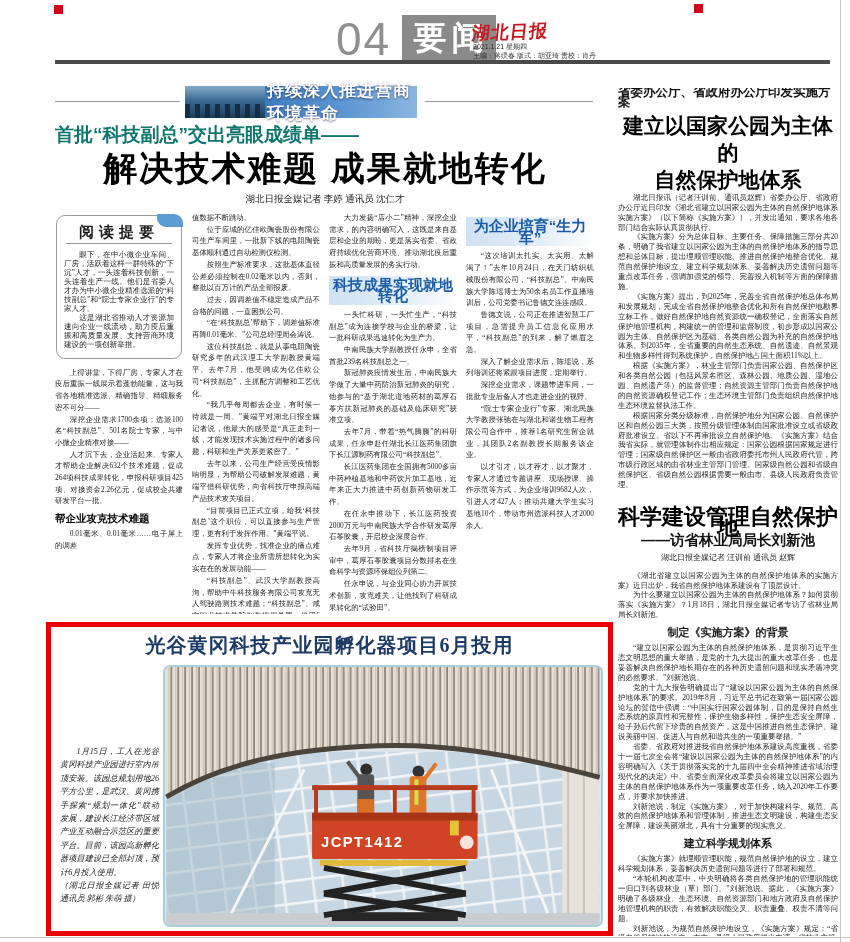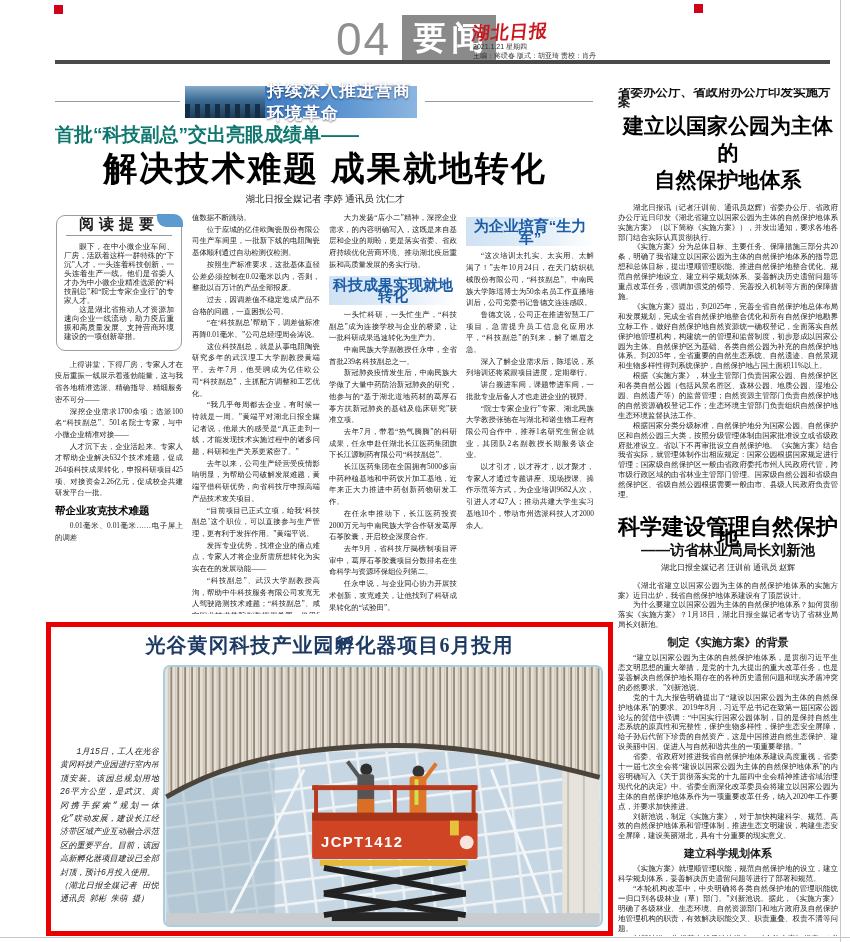--- a/index.html
+++ b/index.html
@@ -41,50 +41,50 @@
   .cols{position:absolute;left:55px;top:212px;width:540px;height:402px;display:flex;gap:9px;}
   .col{width:128px;height:402px;overflow:hidden;font-size:7.4px;line-height:11.7px;color:#1c1c1c;}
   .para{margin:0;text-indent:2em;text-align:justify;}
   .flush{text-indent:0;}
   .bluehead{margin:5px 0 4px;padding:3px 0;text-align:center;font-family:"Liberation Sans",sans-serif;
           font-weight:bold;font-size:15px;color:#1b5ca5;
           background:linear-gradient(90deg,#cfe2f3 0%,#e6f0f9 65%,rgba(255,255,255,0) 100%);}
   .boldhead{margin:6px 0 3px;font-family:"Liberation Sans",sans-serif;font-weight:bold;
           font-size:10.5px;color:#000;}
   
-  .sumbox{position:relative;border:1.5px solid #9c9c9c;border-radius:9px;padding:0 7px 9px;
+  .sumbox{position:relative;border:1.5px solid #9c9c9c;border-radius:9px;padding:8px 7px 9px;
           margin:3px 1px 8px;background:#fff;}
   .sumbox:before{content:"";position:absolute;right:-2px;top:-2px;width:26px;height:13px;
           background:#5b9bd0;border-radius:0 9px 0 9px;}
   .sumtitle{text-align:center;font-family:"Liberation Sans",sans-serif;font-weight:bold;
           font-size:15px;letter-spacing:5px;margin:2px 0 5px;}
   .sumrule{height:1px;background:#999;margin:0 2px 6px;}
   .sumbox .para{font-size:7.6px;line-height:9px;}
   
   .rcol{position:absolute;left:618px;top:88px;width:220px;height:848px;overflow:hidden;
           font-size:7.5px;line-height:9.9px;}
   .r-kicker{text-align:left;font-family:"Liberation Sans",sans-serif;font-weight:600;
           font-size:12.5px;color:#111;margin:0 0 4px;}
   .r-head{text-align:center;font-family:"Liberation Sans",sans-serif;font-weight:900;
-          font-size:21px;line-height:27px;color:#000;margin:0 0 10px;}
+          font-size:21px;line-height:27px;color:#000;margin:0 0 0;}
   .r2-head{text-align:center;font-family:"Liberation Sans",sans-serif;font-weight:900;
           font-size:22px;color:#000;margin:22px 0 4px;}
   .r2-sub{text-align:center;font-family:"Liberation Sans",sans-serif;font-weight:600;
           font-size:14.5px;color:#111;margin:0 0 7px;}
   .r2-byline{text-align:center;font-size:8px;margin:0 0 8px;}
   .r-inhead{text-align:center;font-family:"Liberation Sans",sans-serif;font-weight:bold;
           font-size:11px;margin:8px 0 5px;}
   
   .module{position:absolute;left:46px;top:622px;width:557px;height:304px;border:5px solid #ea0000;
           background:#fff;}
   .m-title{margin-top:5px;text-align:center;font-weight:bold;font-size:20px;color:#1c3a63;
           font-family:"Liberation Serif",serif;letter-spacing:1px;}
   .m-caption{position:absolute;left:9px;top:118px;width:99px;font-size:8.2px;line-height:13.4px;
           font-style:italic;text-align:justify;color:#222;}
-  .m-caption .para{font-style:italic;font-family:Liberation Mono, monospace;}
+  .m-caption .para{font-style:italic;}
   .m-photo{position:absolute;left:112px;top:38px;width:436px;height:258px;border:2px solid #a9cede;
           border-radius:7px;overflow:hidden;background:#dfe7ec;}
   .m-photo svg{display:block;width:100%;height:100%;}
 </style>
 </head>
 <body>
 
 <div class="page">
 
   <div class="edge-v" style="left:840px;"></div>
@@ -157,21 +157,21 @@
           <p class="para">去年9月，省科技厅揭榜制项目评审中，葛厚石苓胶囊项目分数排名在生命科学与资源环保组位列第二。</p>
           <p class="para">任永申说，与企业同心协力开展技术创新，攻克难关，让他找到了科研成果转化的“试验田”。</p>
         </div>
     </div>
     <div class="col">
       <div class="bluehead">为企业培育“生力军”</div>
       <div>
           <p class="para">“这次培训太扎实、太实用、太解渴了！”去年10月24日，在天门纺织机械股份有限公司，“科技副总”、中南民族大学陈瑶博士为50余名员工作直播培训后，公司党委书记鲁德文连连感叹。</p>
           <p class="para">鲁德文说，公司正在推进智慧工厂项目，急需提升员工信息化应用水平，“科技副总”的到来，解了燃眉之急。</p>
           <p class="para">深入了解企业需求后，陈瑶说，系列培训还将紧跟项目进度，定期举行。</p>
-          <p class="para">讲台搬进车间，课题带进车间，一批批专业后备人才也走进企业的视野。</p>
+          <p class="para">深挖企业需求，课题带进车间，一批批专业后备人才也走进企业的视野。</p>
           <p class="para">“院士专家企业行”专家、湖北民族大学教授张驰在与湖北和诺生物工程有限公司合作中，推荐1名研究生留企就业，其团队2名副教授长期服务该企业。</p>
           <p class="para">以才引才，以才荐才，以才聚才，专家人才通过专题讲座、现场授课、操作示范等方式，为企业培训9682人次，引进人才427人；推动共建大学生实习基地10个，带动市州选派科技人才2000余人。</p>
         </div>
     </div>
   </div>
 
   <div class="rcol">
     <div class="r-kicker">省委办公厅、省政府办公厅印发实施方案</div>
     <div class="r-head">
       <span>建立以国家公园为主体的</span><br>

